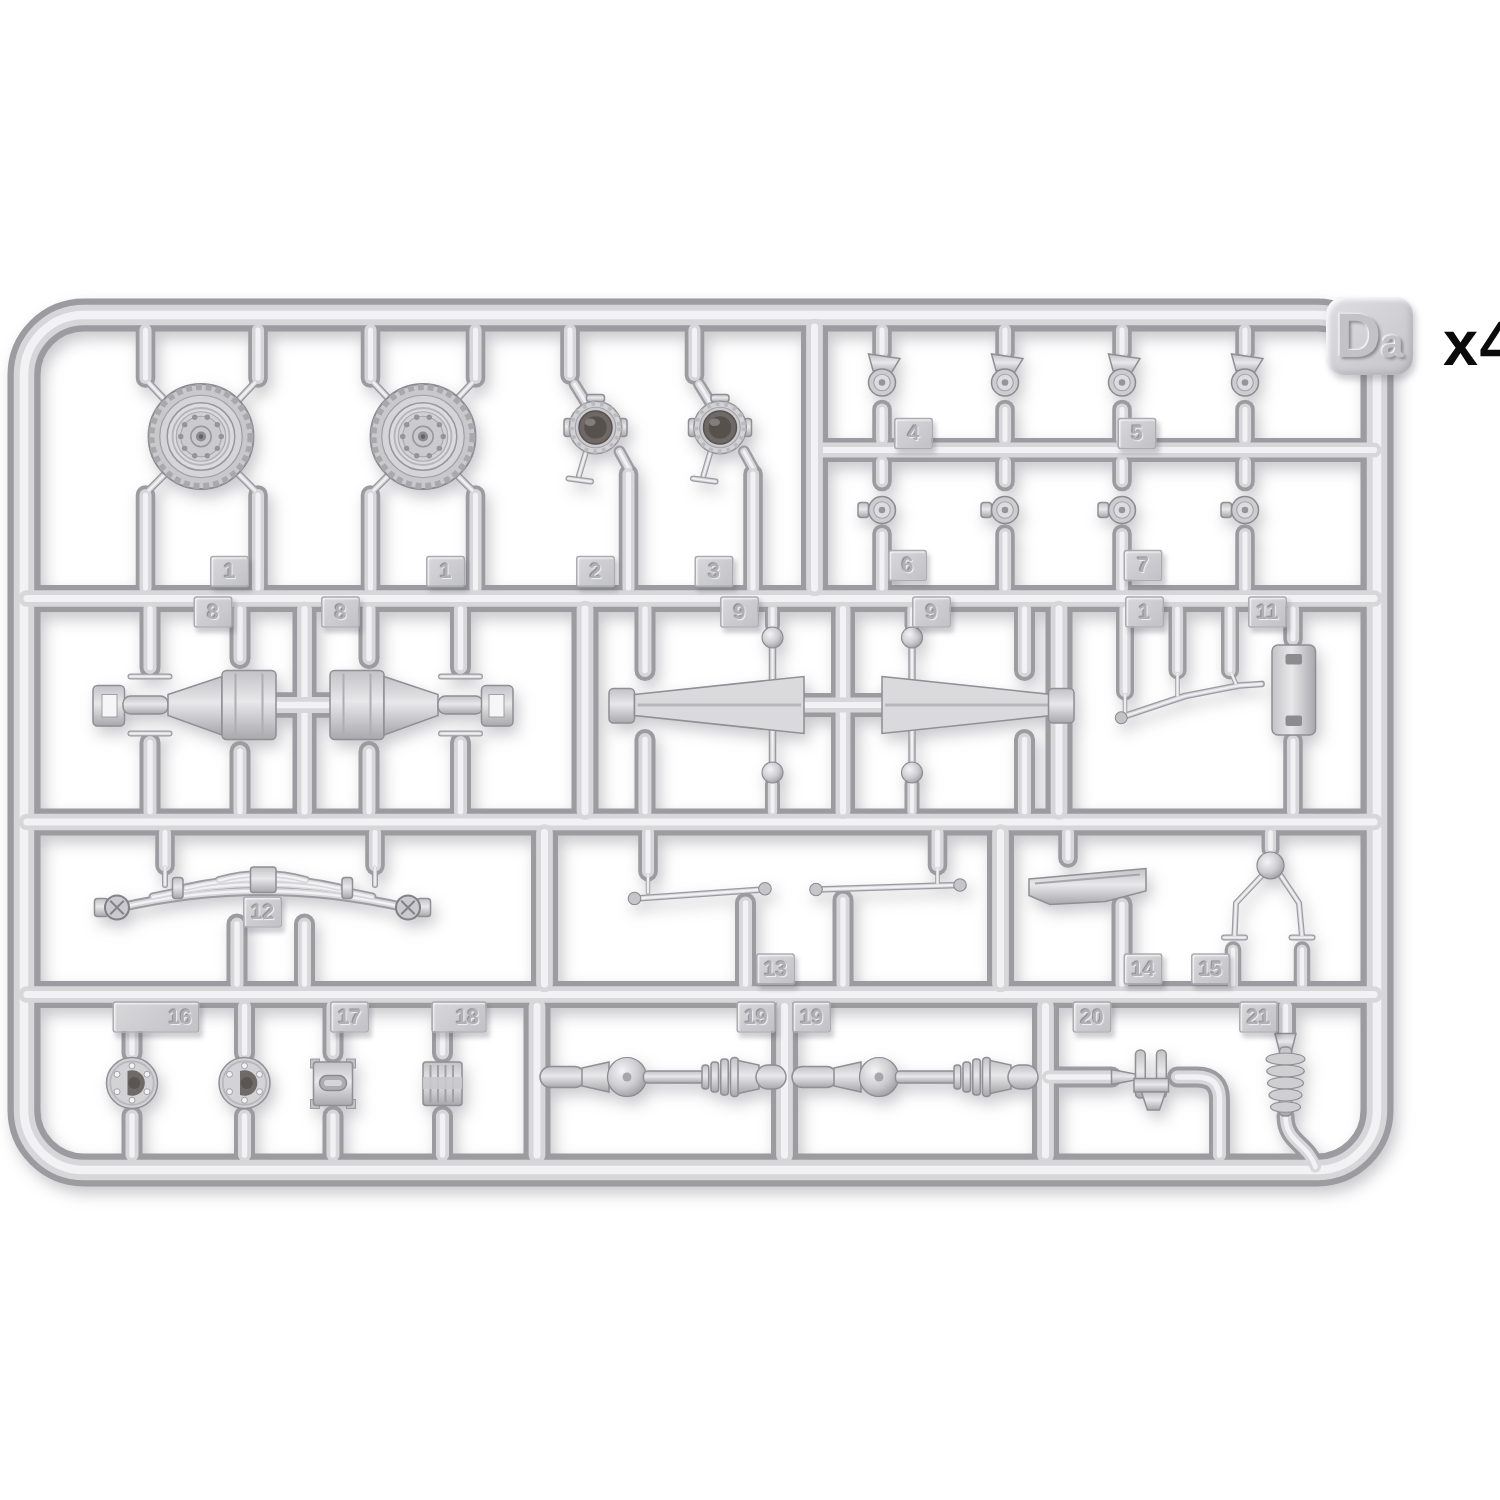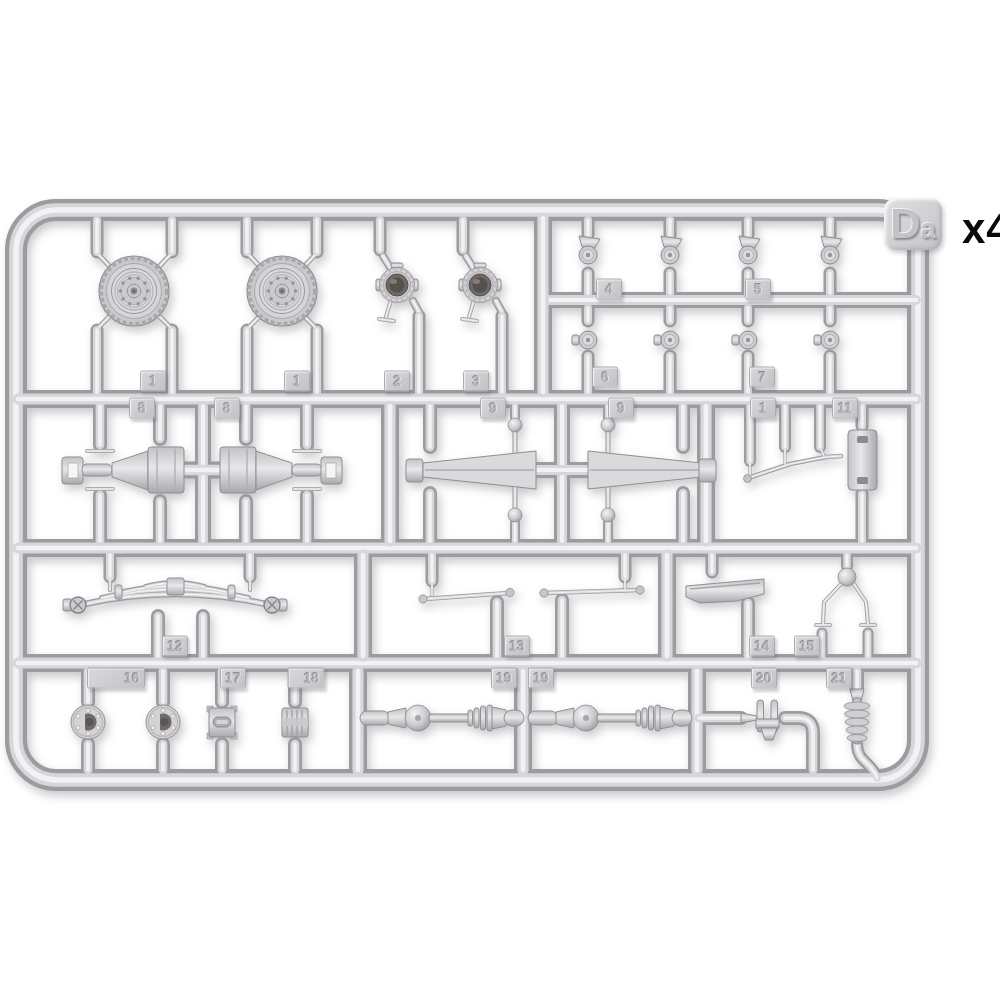--- a/index.html
+++ b/index.html
@@ -674,30 +674,30 @@
       <div class="ptag" style="left: 609px; top: 289px;">4</div>
       <div class="ptag" style="left: 758px; top: 289px;">5</div>
       <div class="ptag" style="left: 605px; top: 377px;">6</div>
       <div class="ptag" style="left: 762px; top: 377px;">7</div>
       <div class="ptag" style="left: 142px; top: 408px;">8</div>
       <div class="ptag" style="left: 227px; top: 408px;">8</div>
       <div class="ptag" style="left: 493px; top: 408px;">9</div>
       <div class="ptag" style="left: 621px; top: 408px;">9</div>
       <div class="ptag" style="left: 763px; top: 408px;">1</div>
       <div class="ptag" style="left: 845px; top: 408px;">11</div>
-      <div class="ptag" style="left: 175px; top: 646px; text-align: center;">12</div>
+      <div class="ptag" style="left: 175px; top: 608px; text-align: center;">12</div>
       <div class="ptag" style="left: 517px; top: 646px;">13</div>
       <div class="ptag" style="left: 732px; top: 646px; margin-left: 30px;">14</div>
       <div class="ptag" style="left: 807px; top: 646px;">15</div>
-      <div class="ptag" style="left: 116px; top: 678px; padding-left: 36px;">16</div>
+      <div class="ptag" style="left: 104px; top: 678px; padding-left: 36px;">16</div>
       <div class="ptag" style="left: 233px; top: 678px;">17</div>
       <div class="ptag" style="left: 306px; top: 678px; padding-left: 15px;">18</div>
       <div class="ptag" style="left: 504px; top: 678px;">19</div>
       <div class="ptag" style="left: 541px; top: 678px;">19</div>
-      <div class="ptag" style="left: 728px; top: 678px; margin-left: 36px;">20</div>
+      <div class="ptag" style="left: 728px; top: 678px;">20</div>
       <div class="ptag" style="left: 839px; top: 678px; text-align: center;">21</div>
     </div>
 
 <div class="da-plate">
   <span>Da</span>
 </div>
 <div class="qty-label">x4</div>
 
 </div>
 

